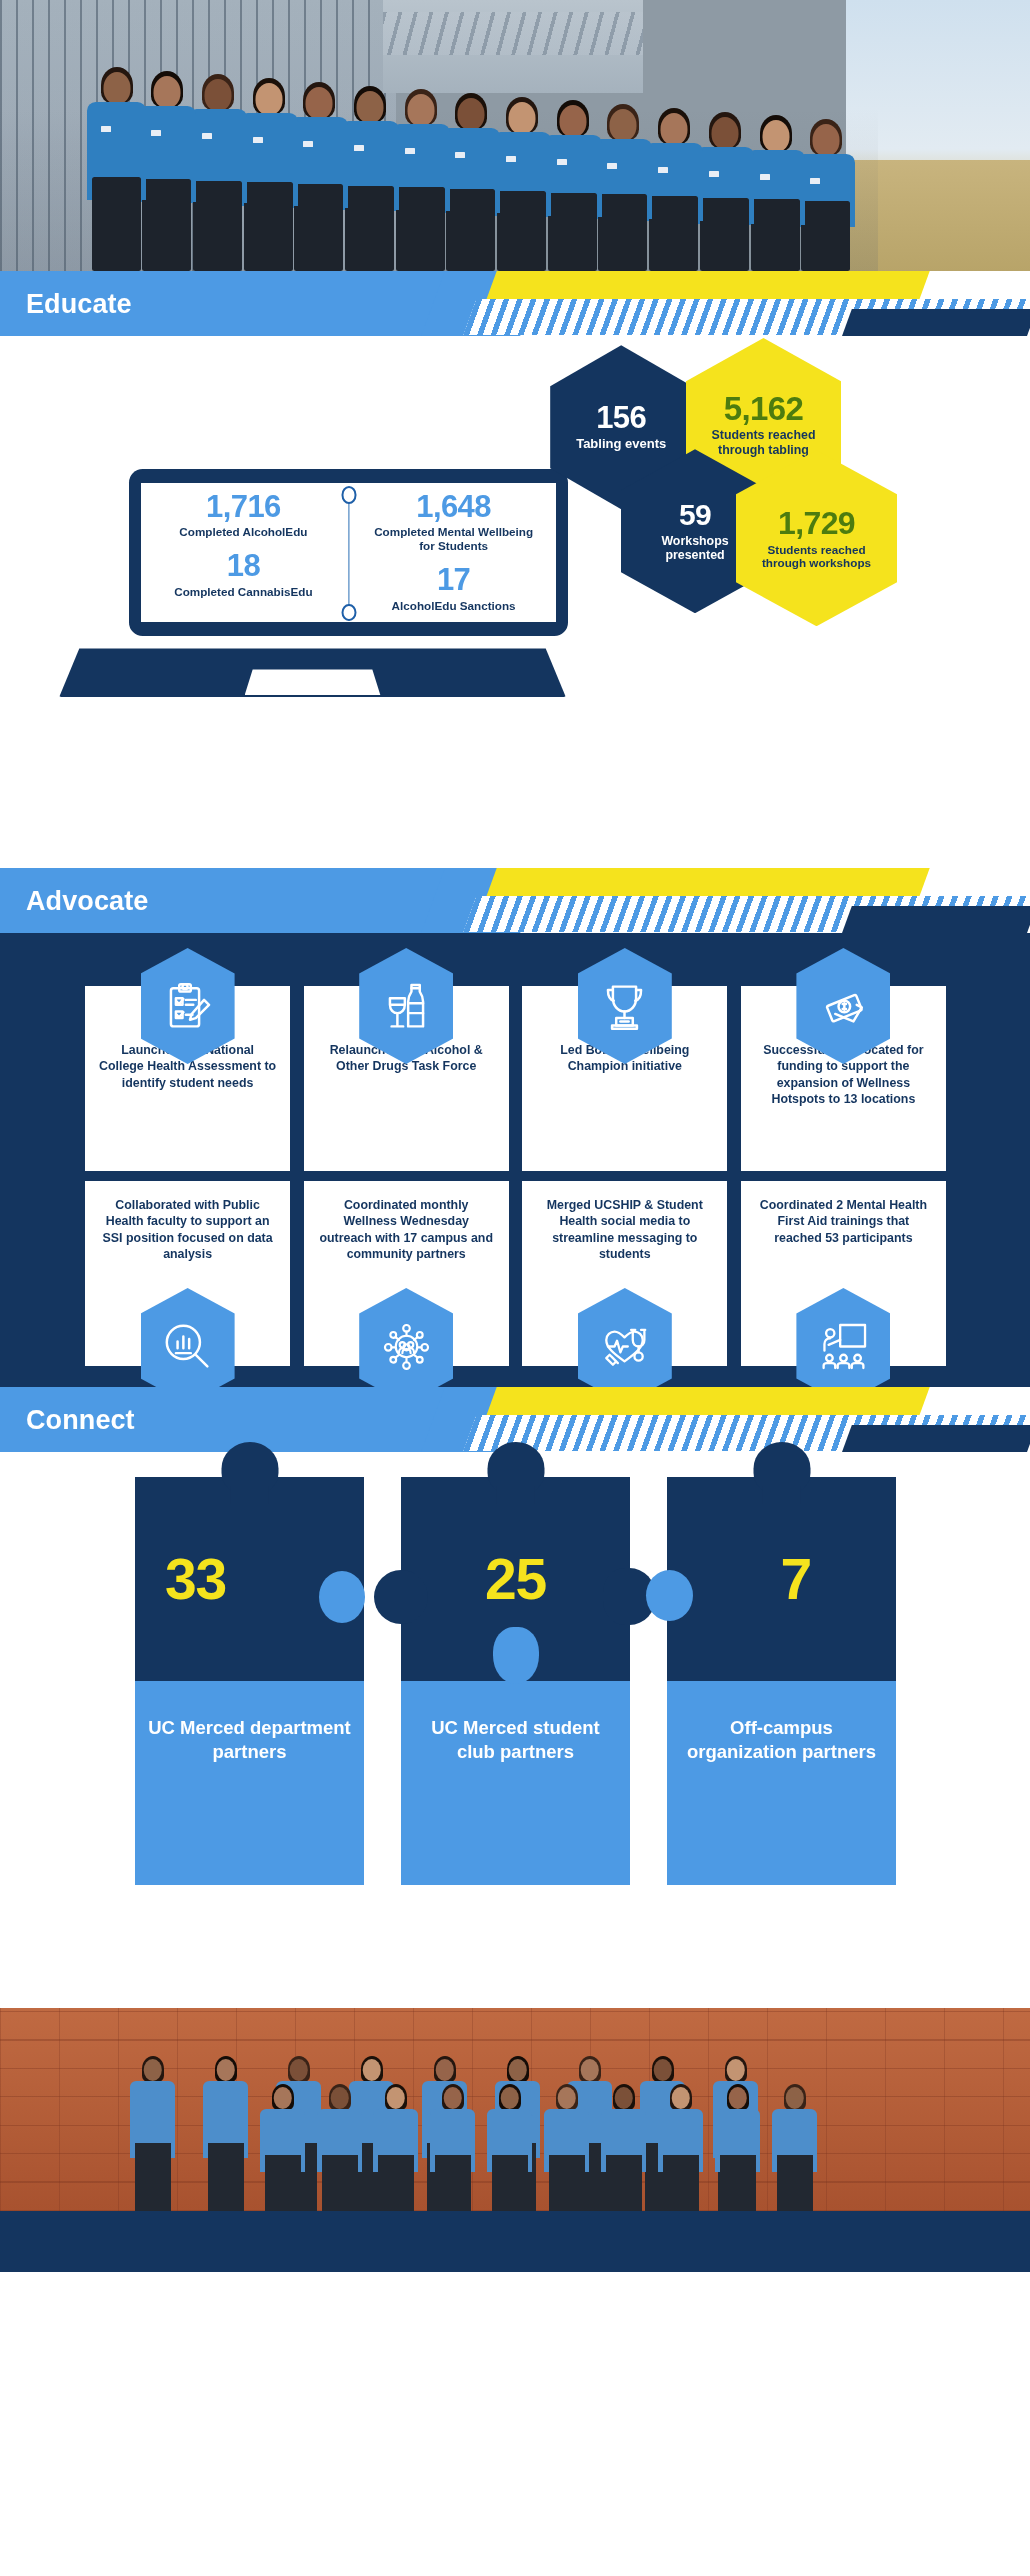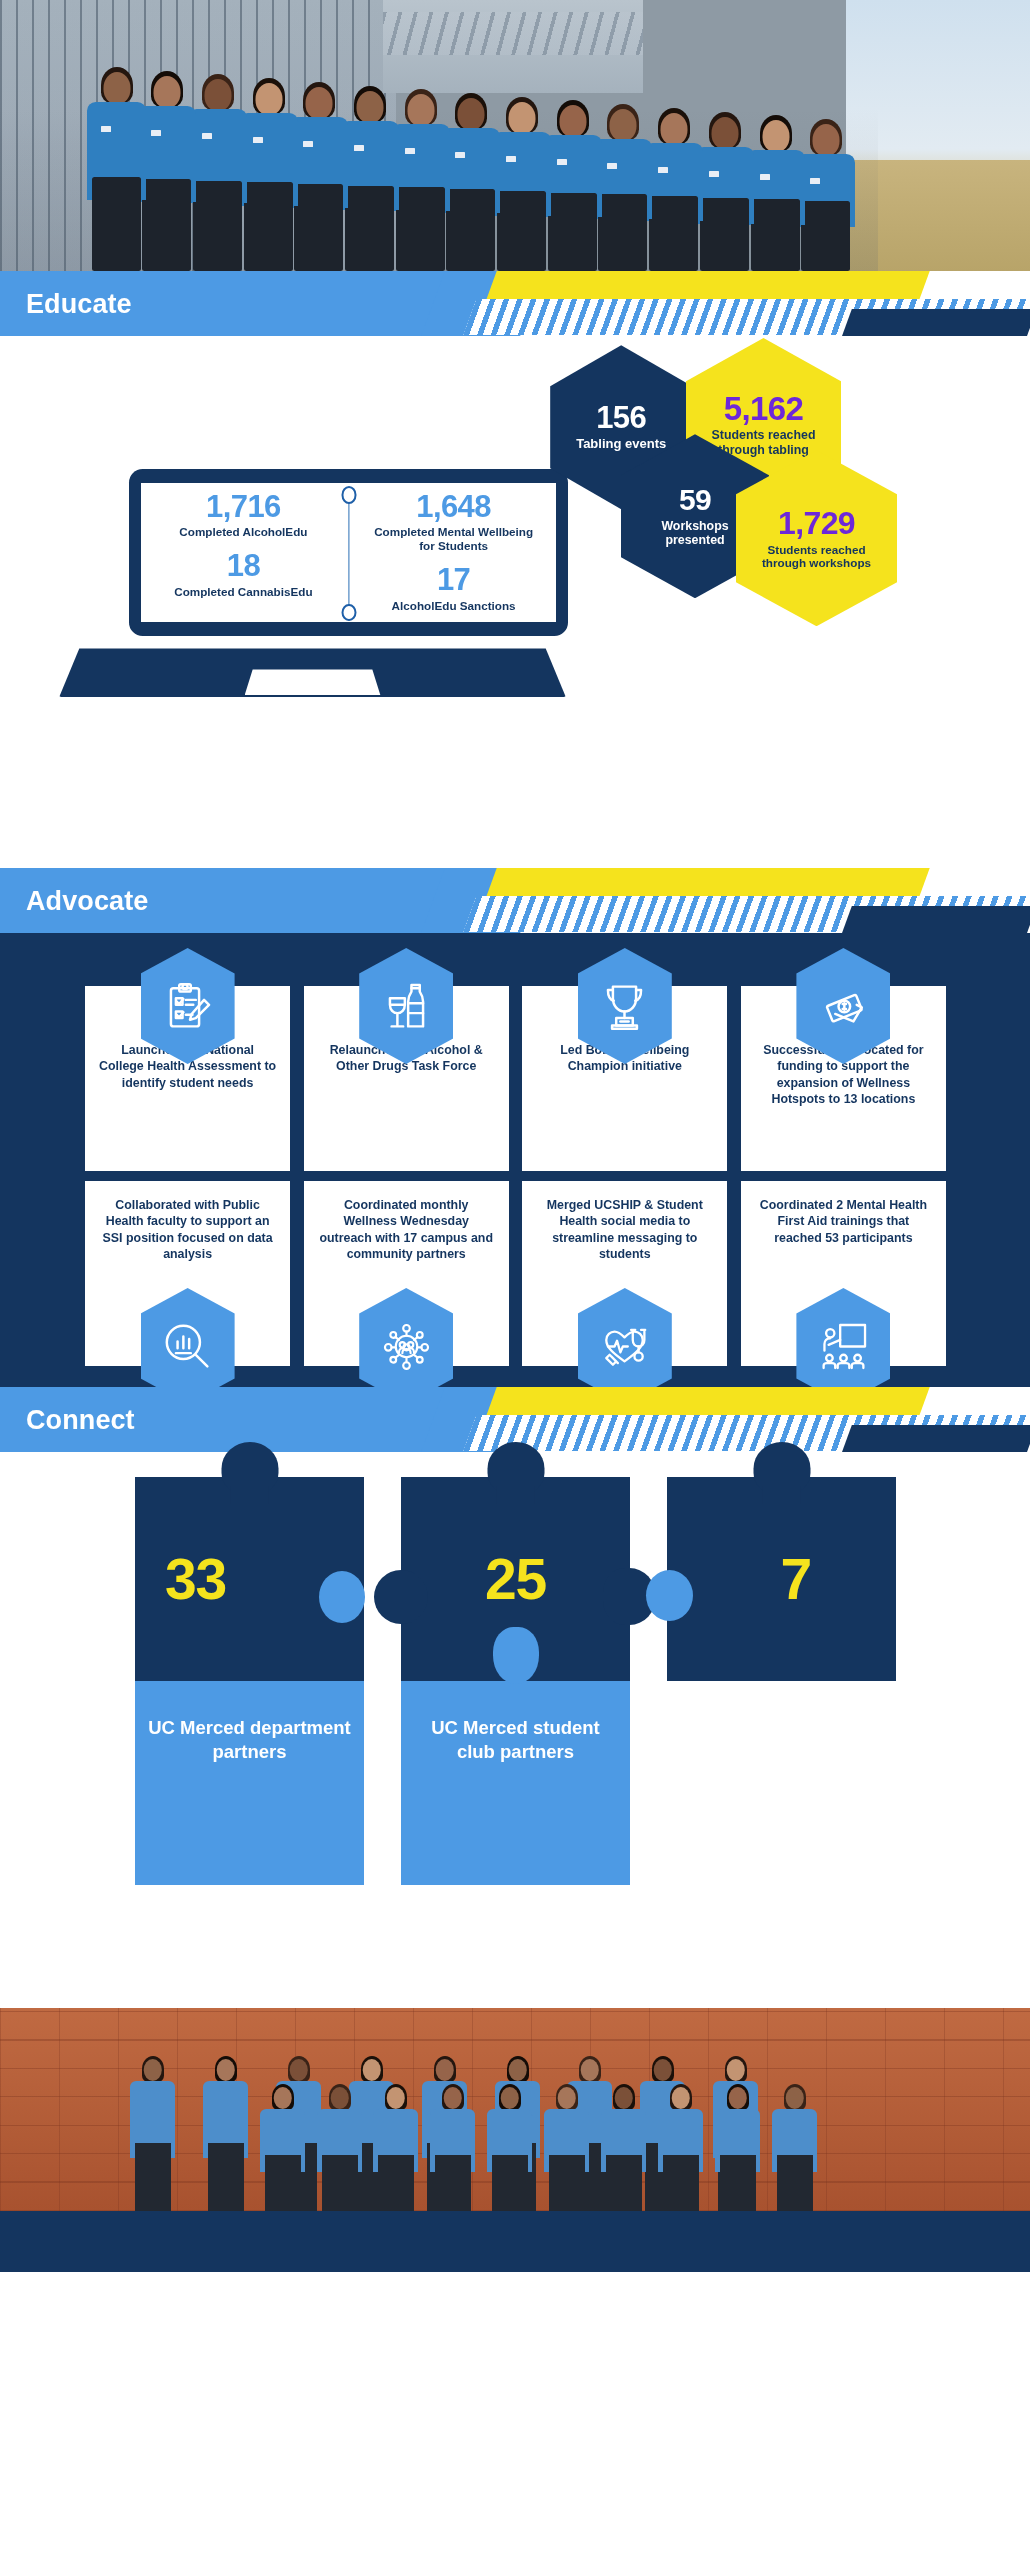--- a/index.html
+++ b/index.html
@@ -156,28 +156,28 @@
     display:flex; flex-direction:column; align-items:center;
     justify-content:center; text-align:center; padding:0 13.6px;
   }
   .hex .hnum { font-weight:bold; line-height:1; letter-spacing:-0.6px; }
   .hex .hlbl { font-weight:bold; line-height:1.15; margin-top:3.7px; }
 
   .hex-navy { background:#14355f; }
   .hex-navy .hnum { color:#ffffff; }
   .hex-navy .hlbl { color:#ffffff; }
   .hex-yellow { background:#f5e31d; }
-  .hex-yellow .hnum { color:#6d28d9; }
+  .hex-yellow .hnum { color:#4d7c0f; }
   .hex-yellow .hlbl { color:#14355f; }
 
   #hexA { left:6.2px;  top:0px;   width:142px; height:164px; }
   #hexA .hnum { font-size:31px; } #hexA .hlbl { font-size:13px; }
   #hexB { left:142px; top:-7.4px; width:155px; height:173px; }
   #hexB .hnum { font-size:33px; } #hexB .hlbl { font-size:12.4px; }
-  #hexC { left:77px; top:89px; width:148px; height:164px; }
+  #hexC { left:77px; top:104px; width:148px; height:164px; }
   #hexC .hnum { font-size:30px; } #hexC .hlbl { font-size:12.4px; }
   #hexD { left:192px; top:105px; width:161px; height:176px; }
   #hexD .hnum { font-size:32px; } #hexD .hlbl { font-size:11.7px; }
 
   .blue-panel {
     position:absolute; left:108px; top:235px; width:247px; height:99px;
     background:#4d9ae4; border-radius:15px;
     padding:16px 16px 11px 18.5px; color:#ffffff;
     font-size:11.7px; font-weight:bold; line-height:1.3;
   }
@@ -637,20 +637,21 @@
       </div>
       <div class="puz-bottom">UC Merced student club partners</div>
     </div>
 
     <div class="puz">
       <div class="puz-top">
         <div class="knob-up"></div>
         <div class="notch-left" style="background:#4d9ae4;left:-21px;width:47px;height:51px;"></div>
         <div class="puz-num" style="justify-content:center;padding-left:28.4px;">7</div>
       </div>
+      <div class="puz-bottom">Off-campus organization partners</div>
     </div>
   </div>
 </div>
 
 <div class="photo-bot">
   <div class="brick"></div>
   <div id="bot-people">
       <div class="pb-person" style="left: 130px; width: 45px; height: 155px; z-index: 1;">
         <div class="hair" style="top:0;height:26px;background:#24160f"></div>
         <div class="head" style="top:3.1px;background:#8d6247"></div>

